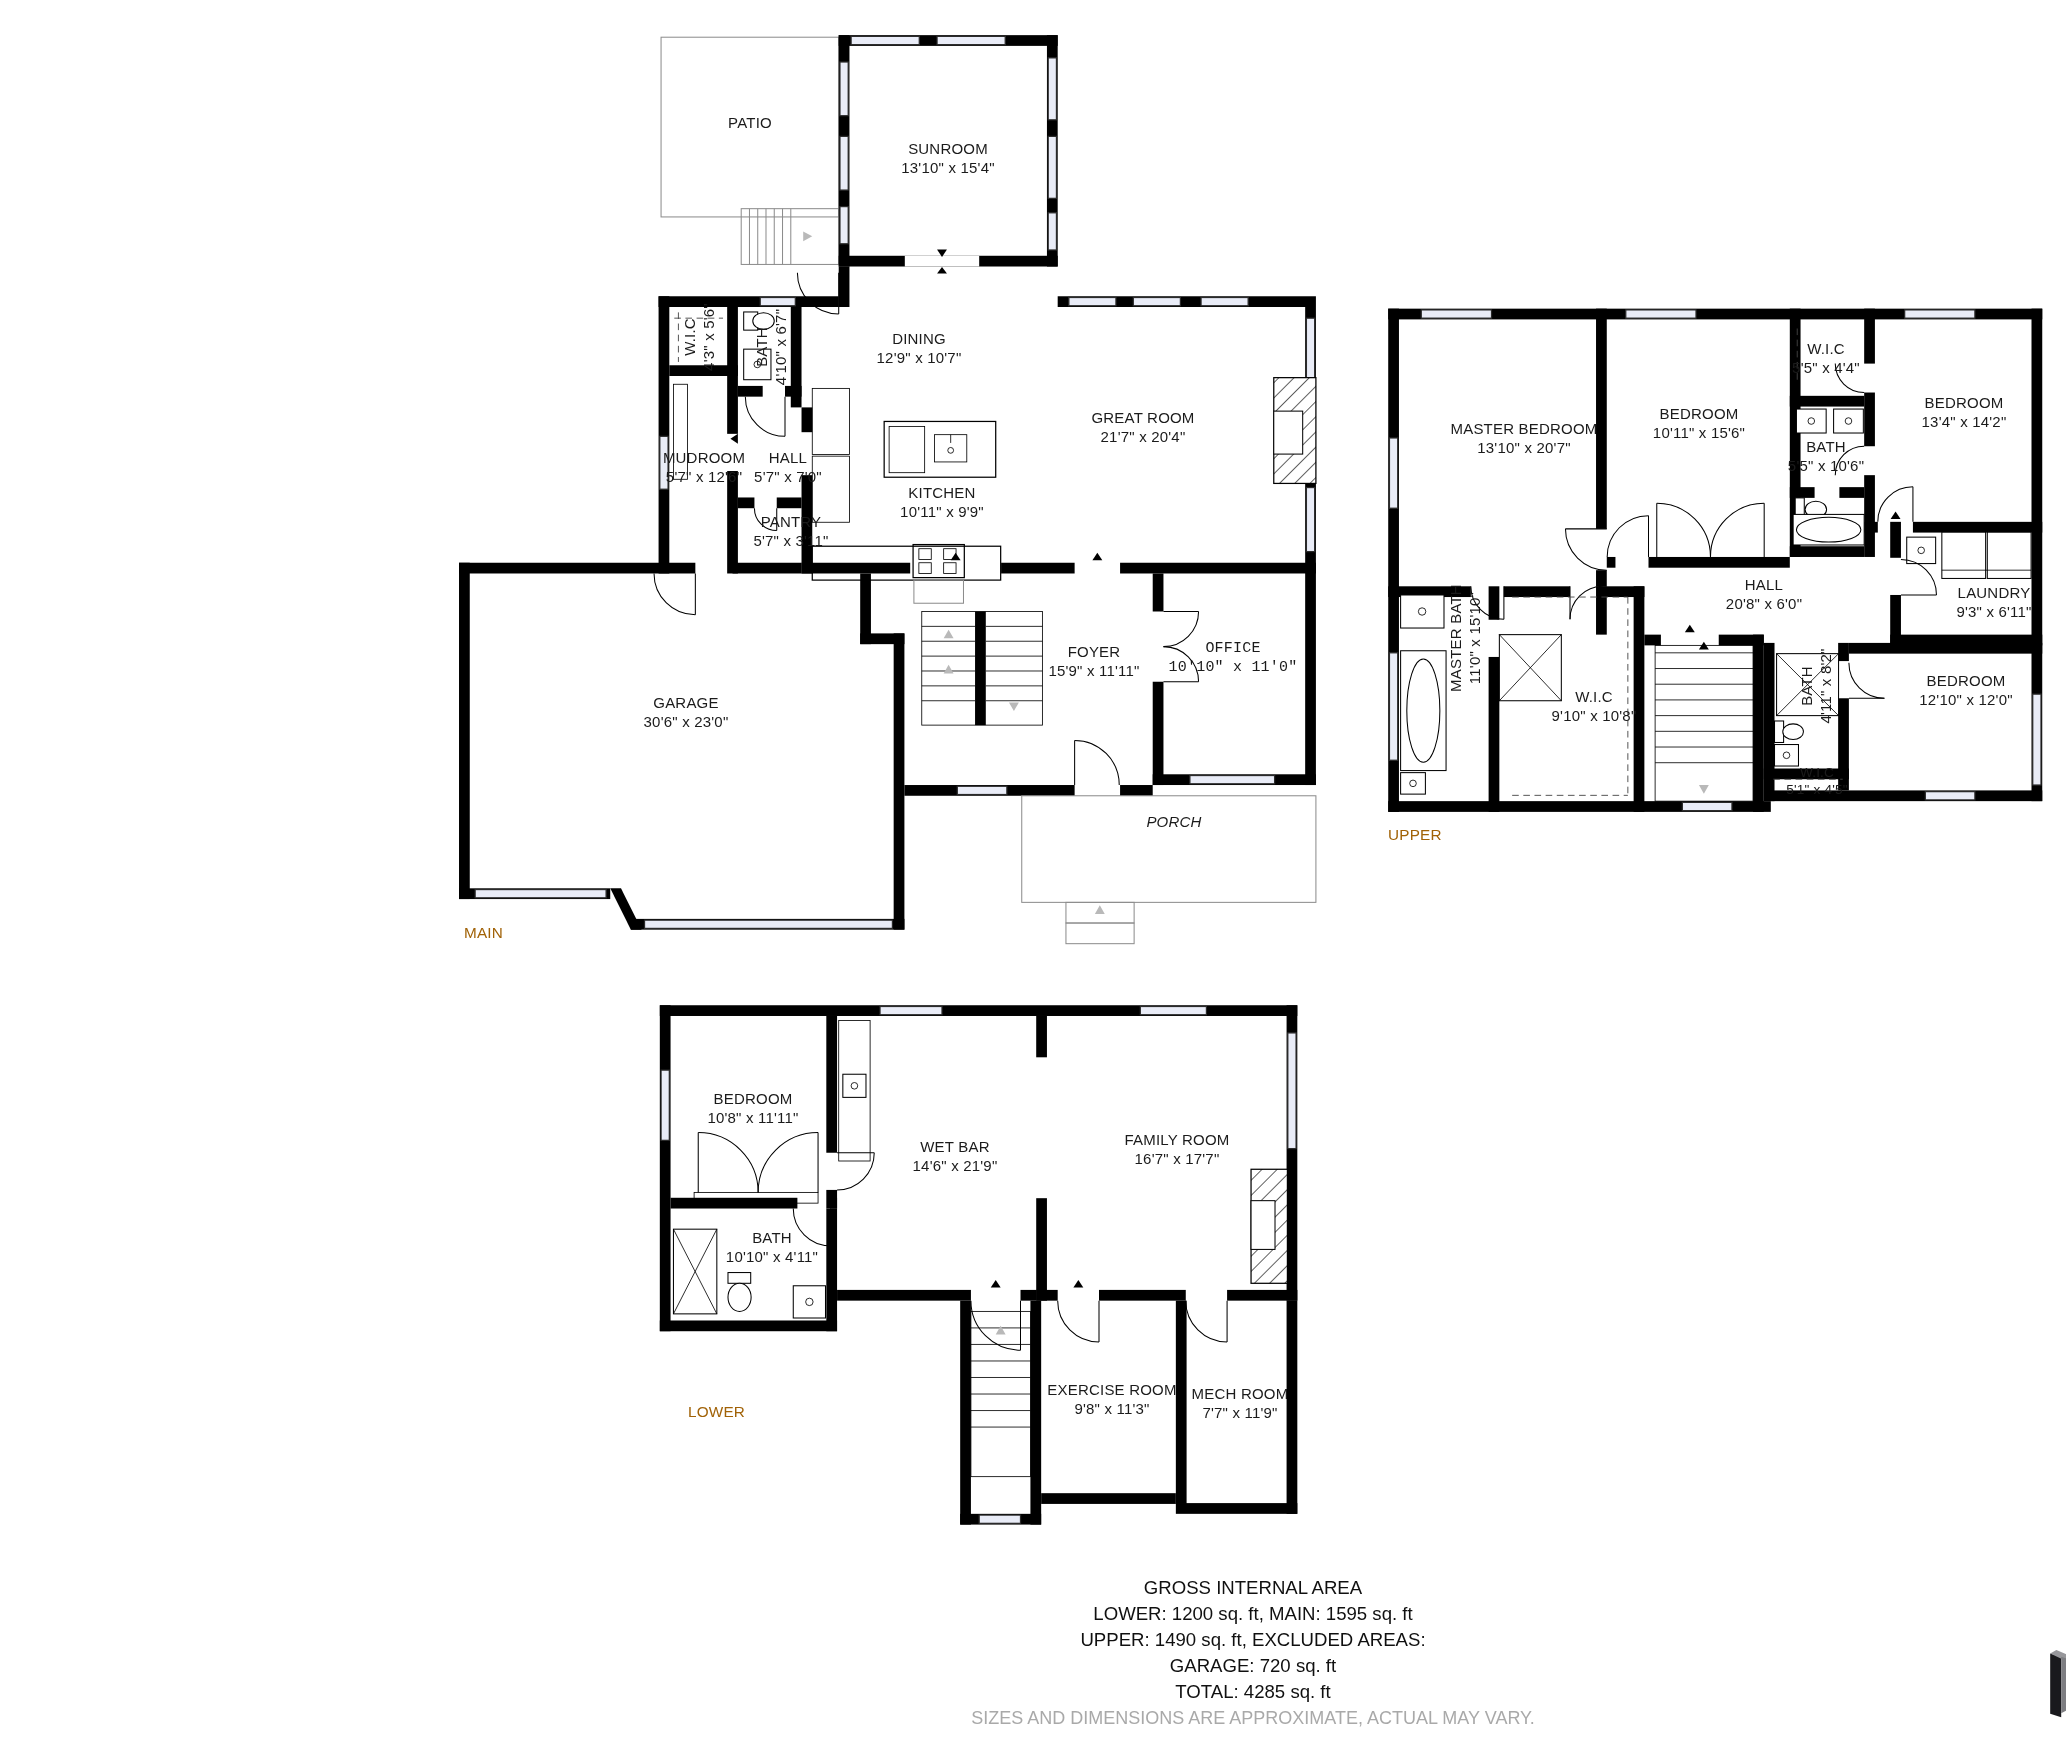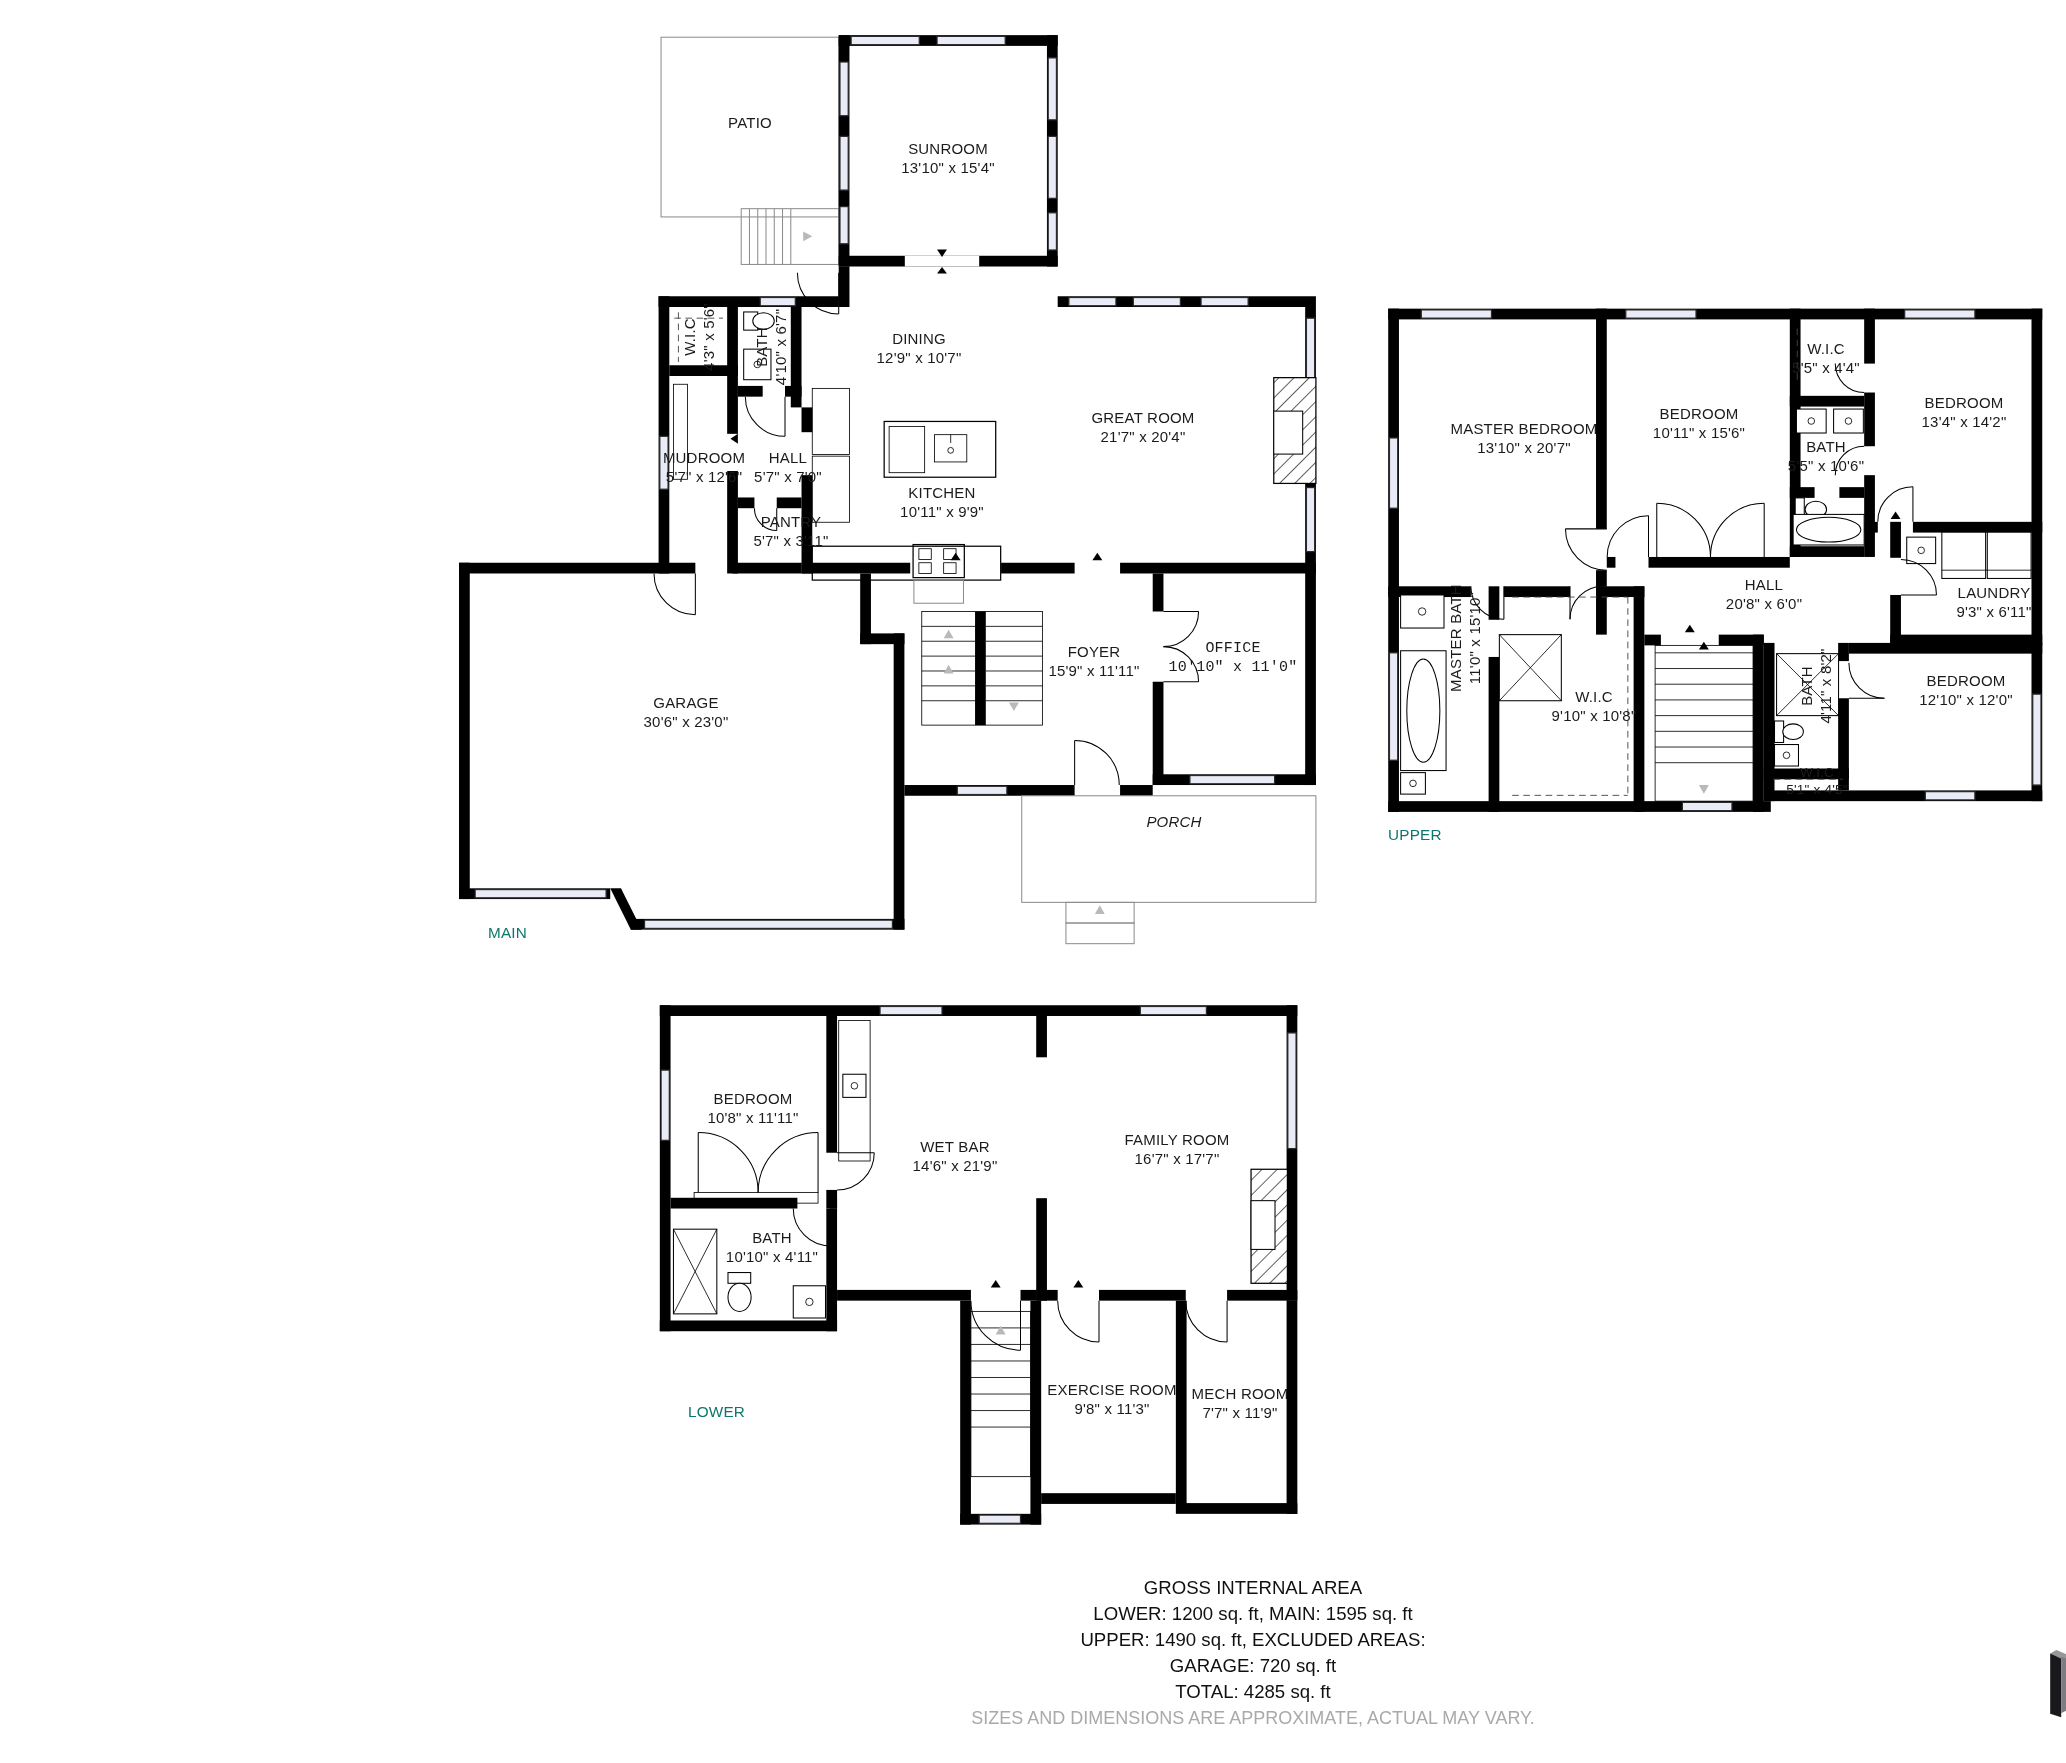--- a/index.html
+++ b/index.html
@@ -14,21 +14,21 @@
   .tg{fill:none;stroke:#8d8d8d;stroke-width:2.5;}
   .fx{fill:#ffffff;stroke:#000000;stroke-width:2.5;}
   .arc{fill:none;stroke:#000000;stroke-width:2.5;}
   .dash{fill:none;stroke:#444444;stroke-width:2.2;stroke-dasharray:16 11;}
   .tri{fill:#000000;}
   .gtri{fill:#b9b9b9;}
   
   .lbl{position:absolute;transform:translate(-50%,-50%);text-align:center;color:#1b1b1b;font-size:15px;line-height:18.6px;white-space:nowrap;letter-spacing:0.2px;}
   .lbl.vert{transform:translate(-50%,-50%) rotate(-90deg);}
   .lbl .nm,.lbl .dm{display:block;}
-  .tag{position:absolute;color:#0f766e;font-size:15.3px;letter-spacing:0.2px;}
+  .tag{position:absolute;color:#a16207;font-size:15.3px;letter-spacing:0.2px;}
   
   .summary{position:absolute;left:1253px;top:1575px;transform:translateX(-50%);text-align:center;color:#101010;font-size:18.6px;line-height:26px;white-space:nowrap;}
   .summary .disclaimer{color:#a9a9a9;font-size:18px;}
   
   .logo{position:absolute;left:2050px;top:1650px;display:flex;align-items:flex-start;}
   .logo svg{width:69px;height:70px;flex:0 0 auto;}
 </style>
 </head>
 <body>
 
@@ -473,21 +473,21 @@
     <span class="nm">FOYER</span>
     <span class="dm">15'9" x 11'11"</span>
   </div>
 <div class="lbl" style="left:1233px;top:659px;font-family:Liberation Mono, monospace;">
     <span class="nm">OFFICE</span>
     <span class="dm">10'10" x 11'0"</span>
   </div>
 <div class="lbl" style="left:1174px;top:822px;font-style:italic;">
     <span class="nm">PORCH</span>
   </div>
-<div class="tag" style="left:464px;top:924px;margin-left:24px;"><span>MAIN</span></div>
+<div class="tag" style="left:464px;top:924px;"><span>MAIN</span></div>
 
 <div class="lbl" style="left:1517px;top:439px;margin-left:7px;">
     <span class="nm">MASTER BEDROOM</span>
     <span class="dm">13'10" x 20'7"</span>
   </div>
 <div class="lbl" style="left:1699px;top:424px;">
     <span class="nm">BEDROOM</span>
     <span class="dm">10'11" x 15'6"</span>
   </div>
 <div class="lbl" style="left:1826px;top:359px;">

